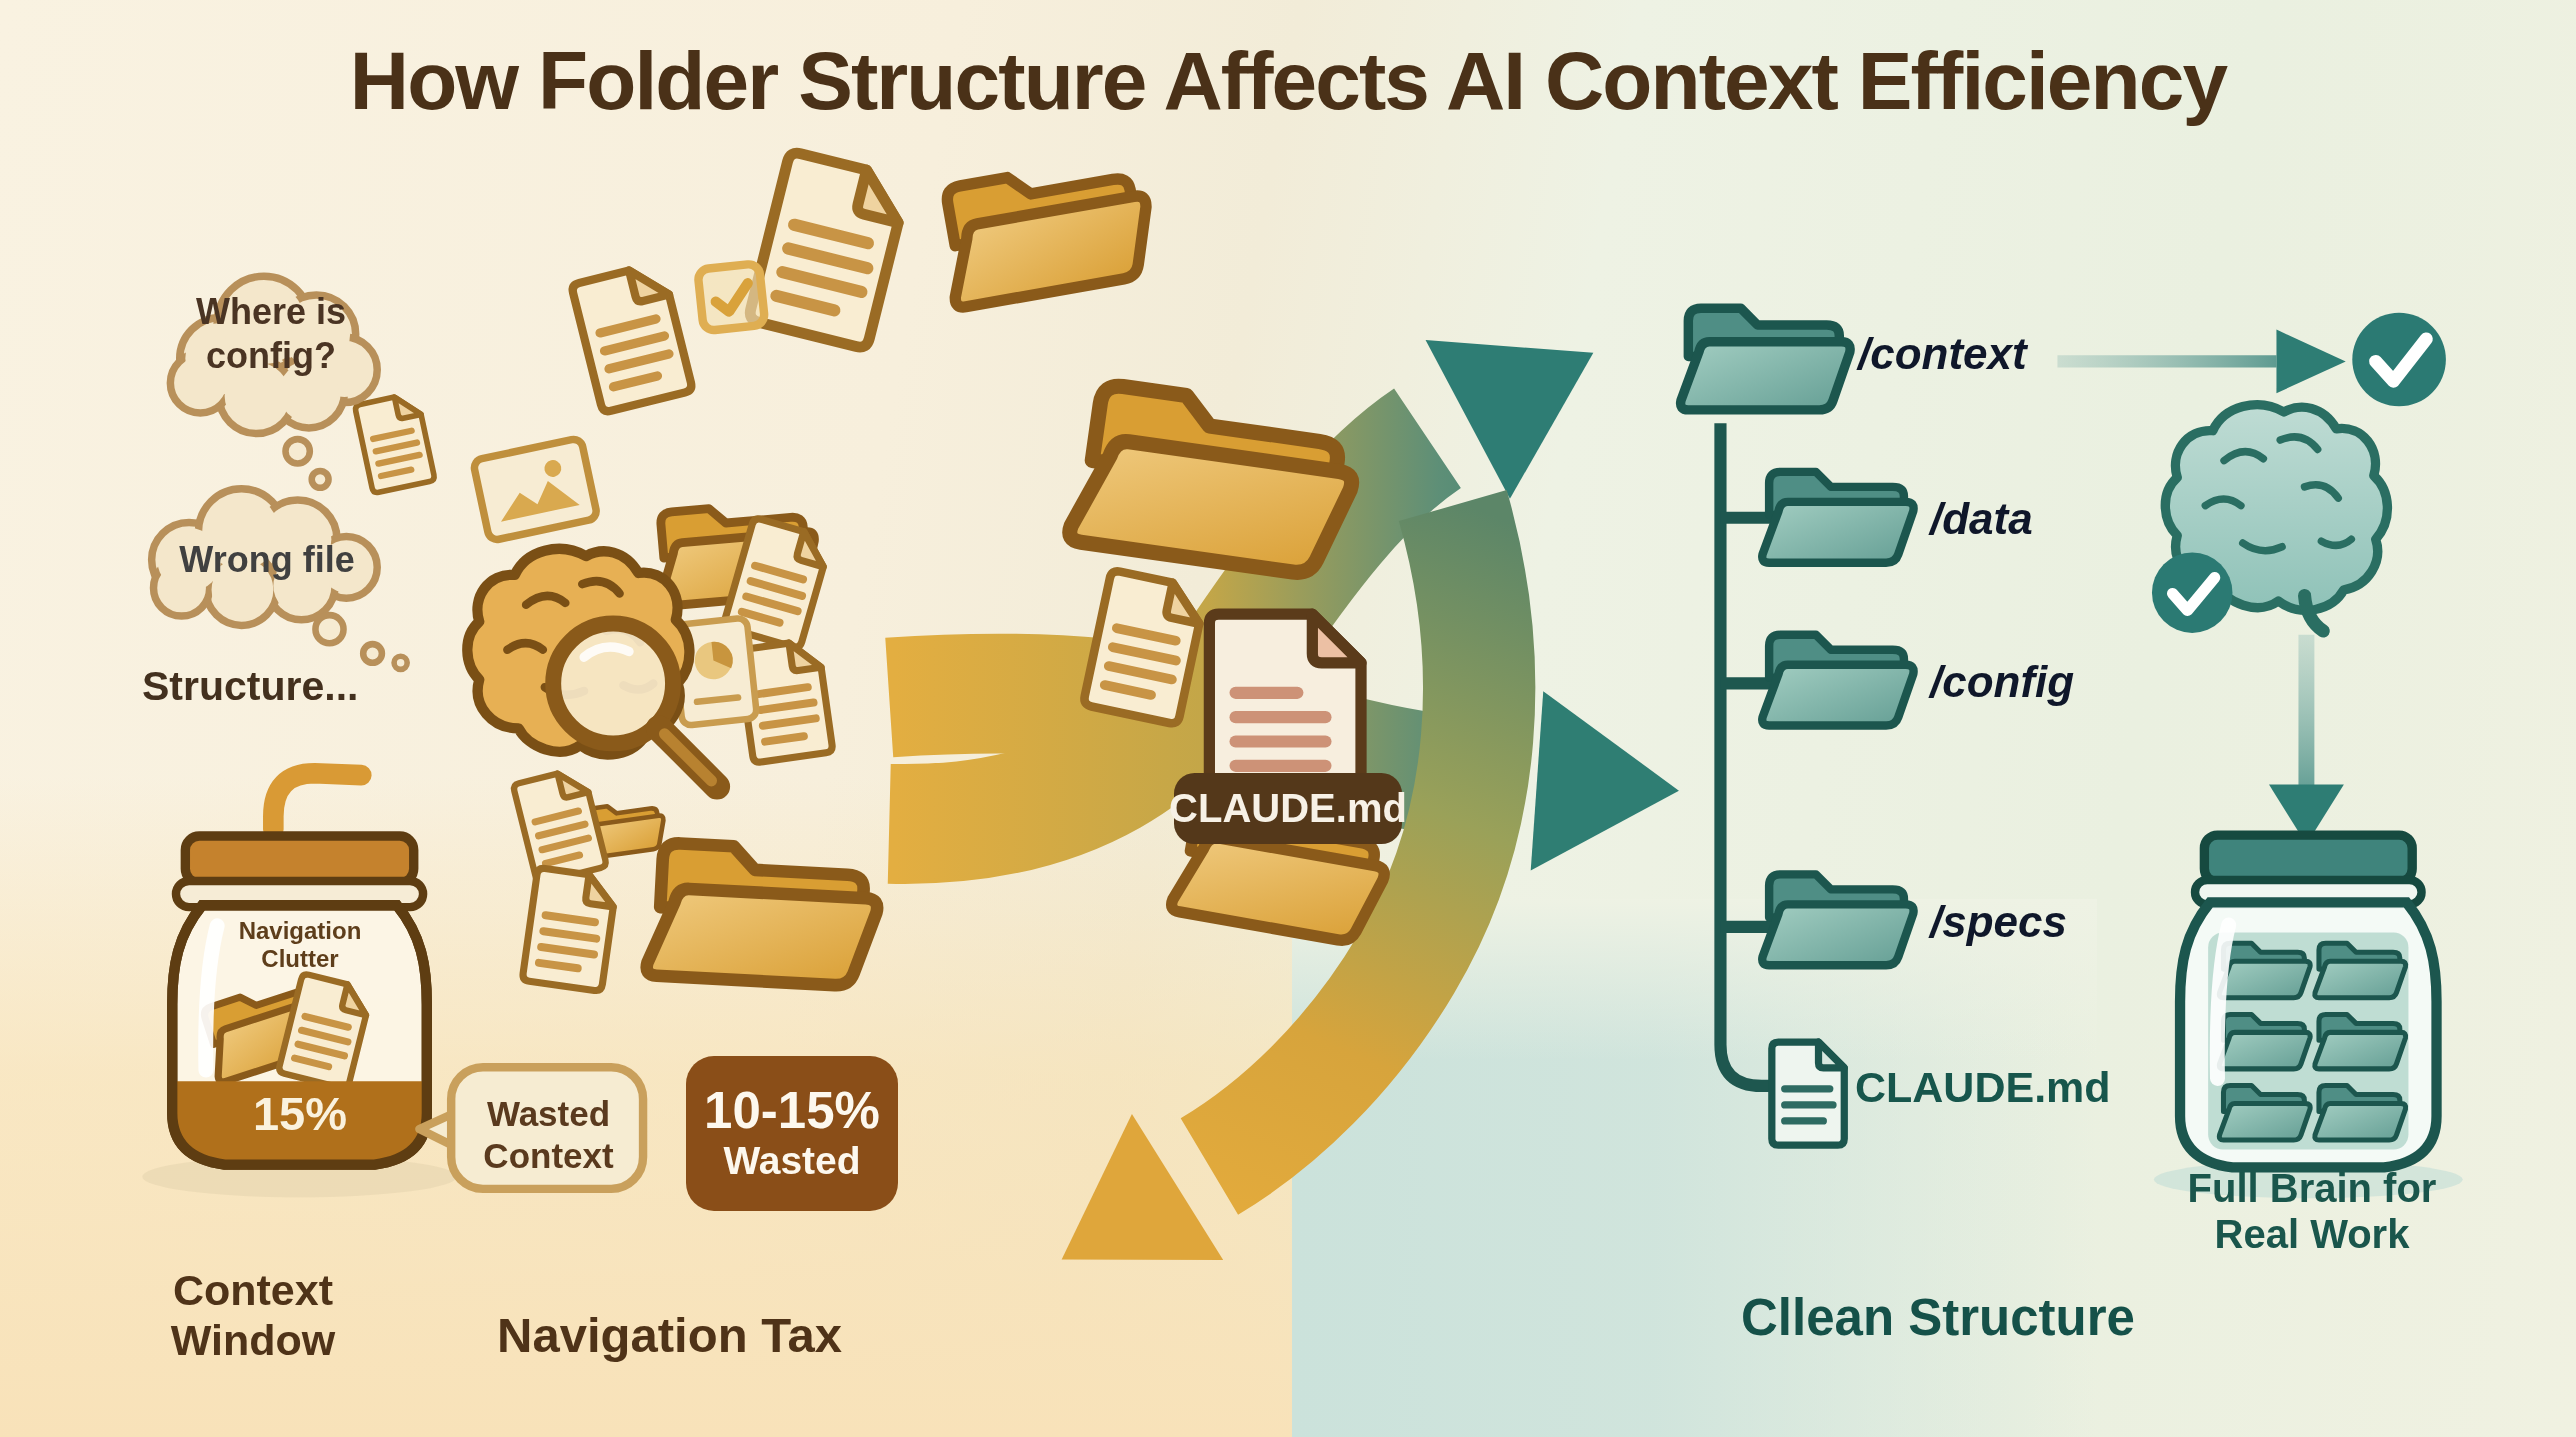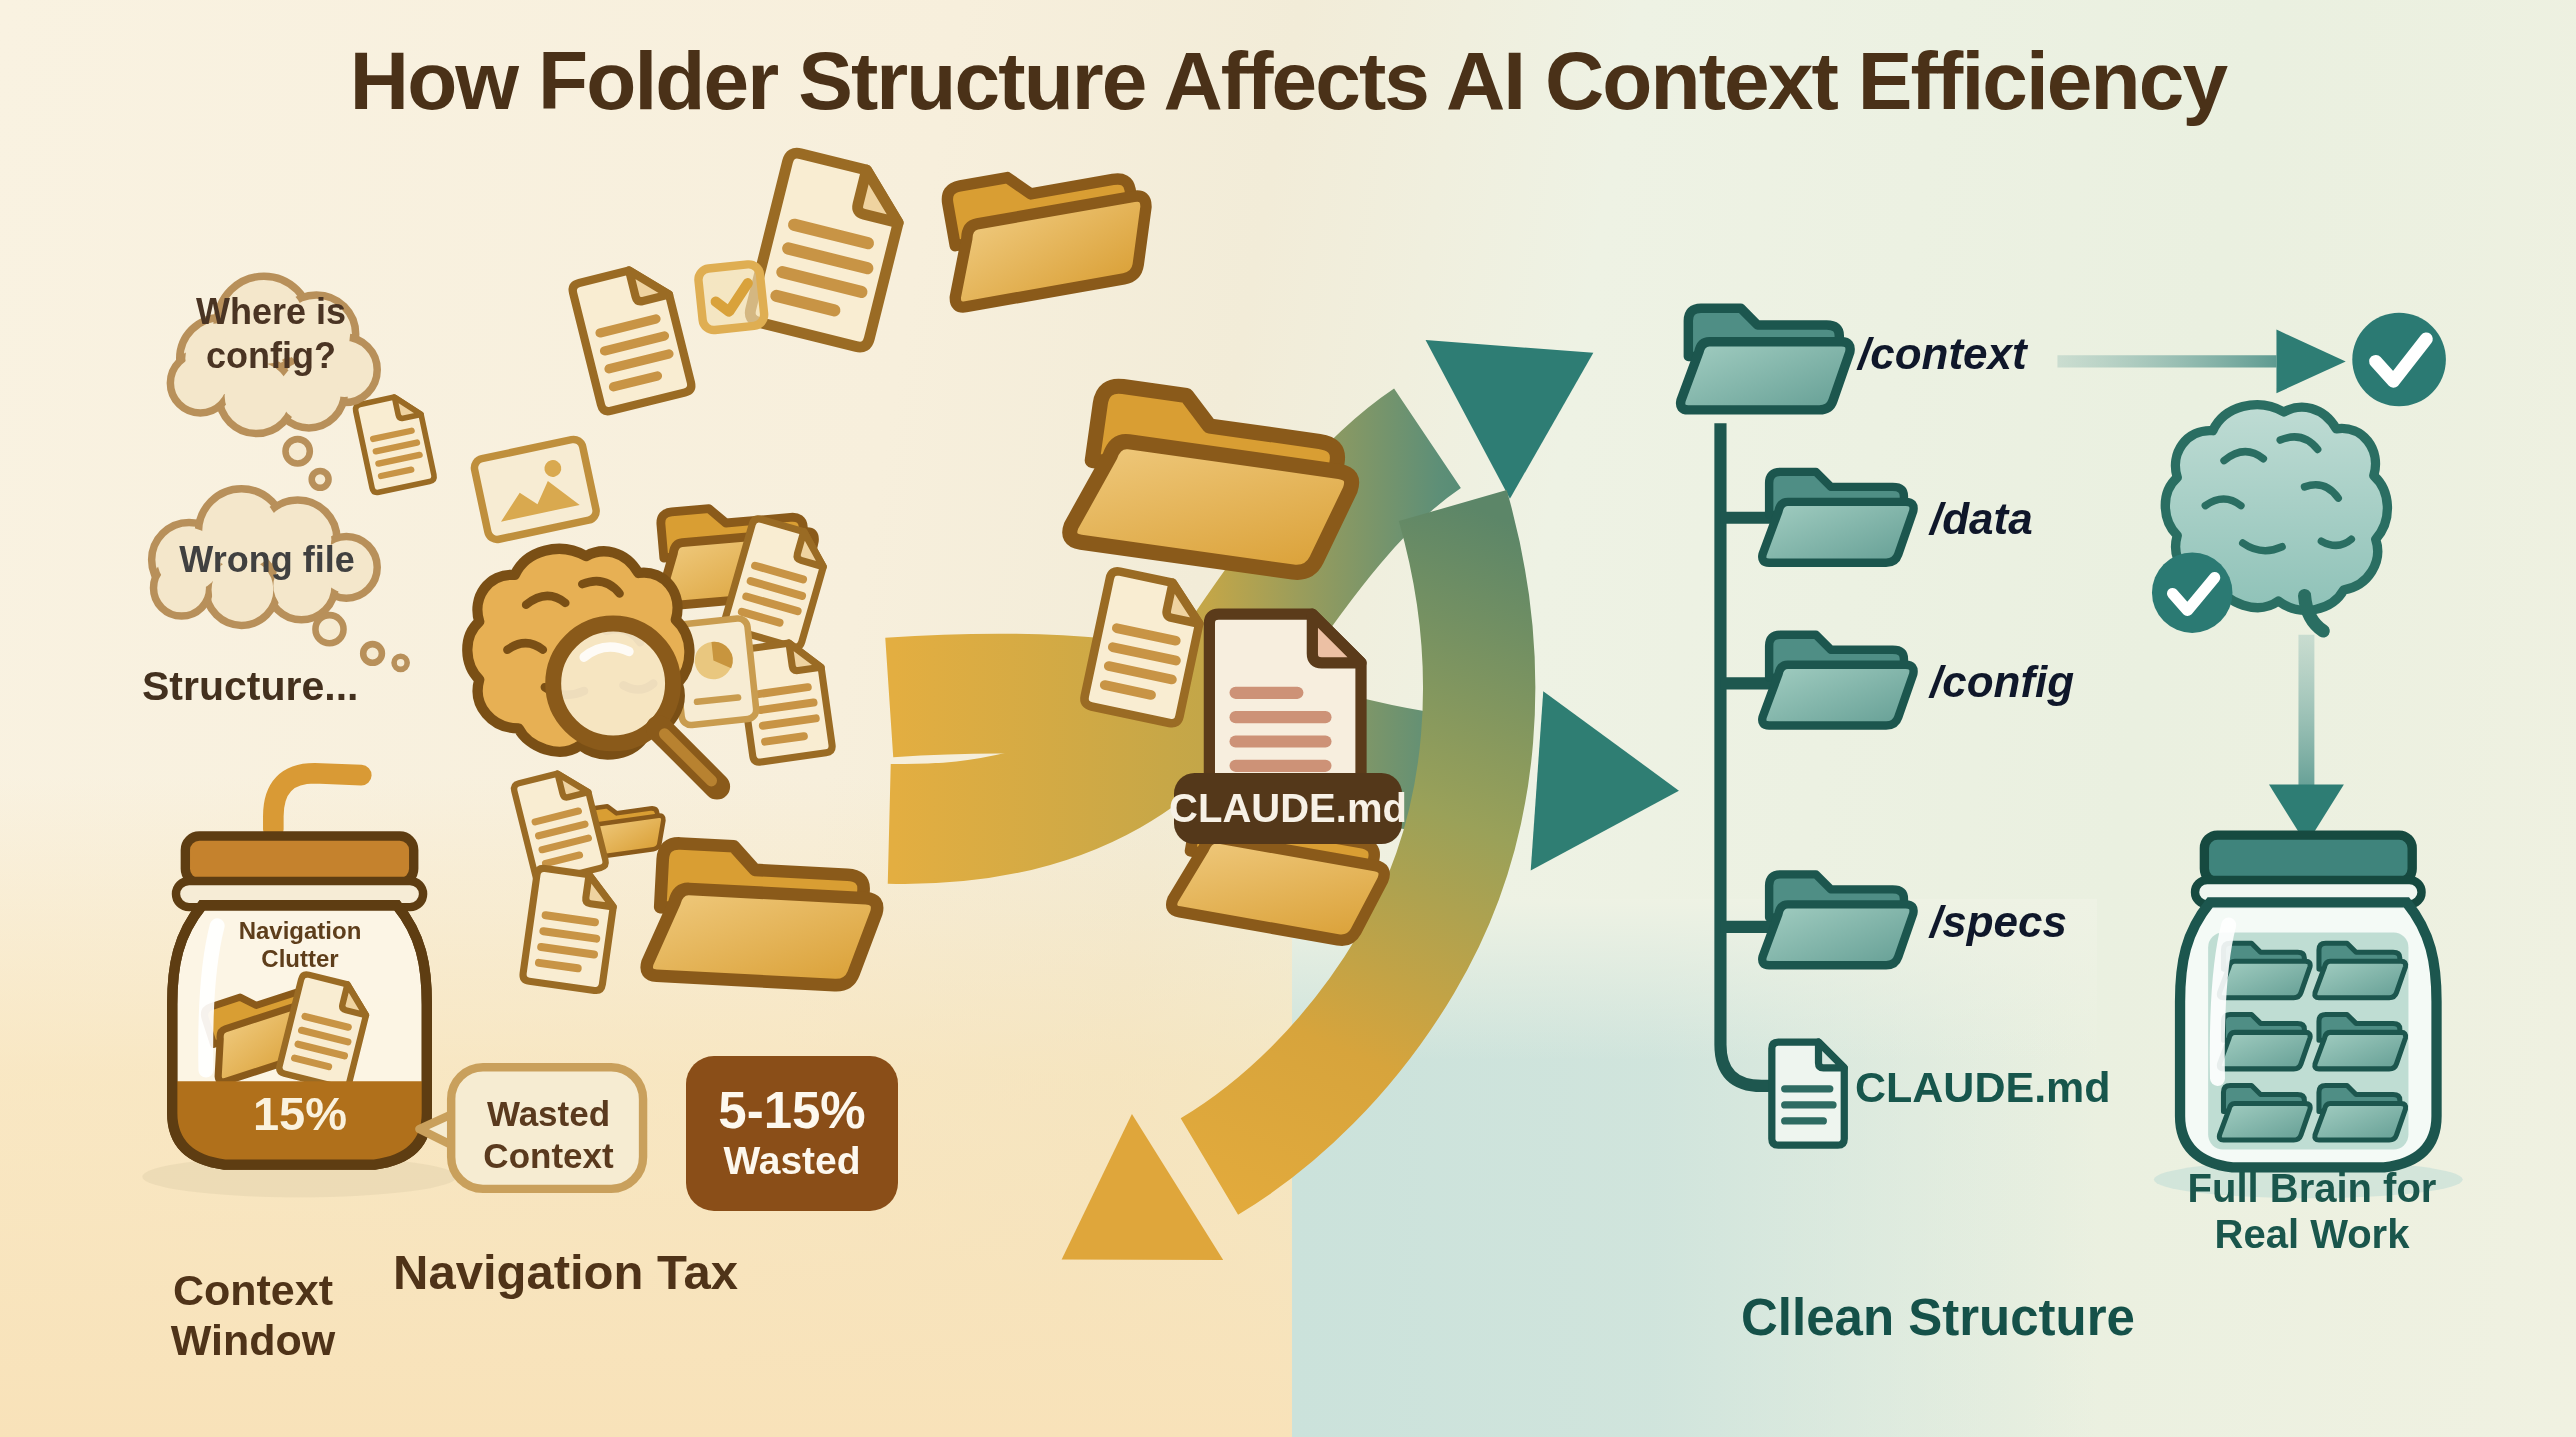--- a/index.html
+++ b/index.html
@@ -19,21 +19,21 @@
   #b-wrong{left:150px;top:539px;width:234px;text-align:center;font-size:36px;color:#404040;}
   #searching{left:142px;top:663px;width:318px;font-size:41px;color:#43301E;}
   #jar-clutter{left:183px;top:917px;width:234px;text-align:center;font-size:24px;line-height:1.18;color:#5E3E1B;}
   #jar-pct{left:183px;top:1086px;width:234px;text-align:center;font-size:47px;color:#FAF2DE;}
   #ctx-window{left:122px;top:1266px;width:262px;text-align:center;font-size:43px;line-height:1.16;color:#4F3318;}
   #wasted-b{left:457px;top:1093px;width:183px;text-align:center;font-size:35px;line-height:1.2;color:#5A3A1E;}
   #badge{position:absolute;z-index:3;left:686px;top:1056px;width:212px;height:155px;background:#8A4E18;
     border-radius:28px;display:flex;flex-direction:column;align-items:center;justify-content:center;}
   #badge .l1{font-size:51px;font-weight:bold;color:#FDF8EE;line-height:1.1;}
   #badge .l2{font-size:39px;font-weight:bold;color:#FDF8EE;line-height:1.15;}
-  #nav-tax{left:393px;top:1244px;width:449px;text-align:left;font-size:49px;color:#4F3318;}
+  #nav-tax{left:393px;top:1307px;width:449px;text-align:right;font-size:49px;color:#4F3318;}
   #claude-label{position:absolute;z-index:3;left:1174px;top:773px;width:228px;height:71px;background:#54381A;
     border-radius:20.6px;display:flex;align-items:center;justify-content:center;font-size:40px;font-weight:bold;color:#F7F1E6;}
   .treelabel{font-size:44px;color:#0f172a;font-style:italic;}
   #f-context{left:1858px;top:329px;}
   #f-data{left:1930px;top:494px;}
   #f-output{left:1930px;top:657px;}
   #f-specs{left:1930px;top:897px;}
   #tree-file{left:1855px;top:1063px;font-size:43px;color:#17564C;}
   #clean-structure{left:1629px;top:1288px;width:618px;text-align:center;font-size:51px;color:#155149;}
   #full-brain{left:2134px;top:1166px;width:356px;text-align:center;font-size:40px;line-height:1.14;color:#1A564C;}
@@ -328,21 +328,21 @@
 
 <div class="t" id="jar-clutter">Navigation
 Clutter</div>
 <div class="t" id="jar-pct">15%</div>
 <div class="t" id="ctx-window">Context
 Window</div>
 
 <div class="t" id="wasted-b">Wasted
 Context</div>
 <div id="badge">
-  <span class="l1">5-15%</span>
+  <span class="l1">10-15%</span>
   <span class="l2">Wasted</span>
 </div>
 <div class="t" id="nav-tax">Navigation Tax</div>
 
 <div id="claude-label">CLAUDE.md</div>
 
 <div class="t treelabel" id="f-context">/context</div>
 <div class="t treelabel" id="f-data">/data</div>
 <div class="t treelabel" id="f-output">/config</div>
 <div class="t treelabel" id="f-specs">/specs</div>

